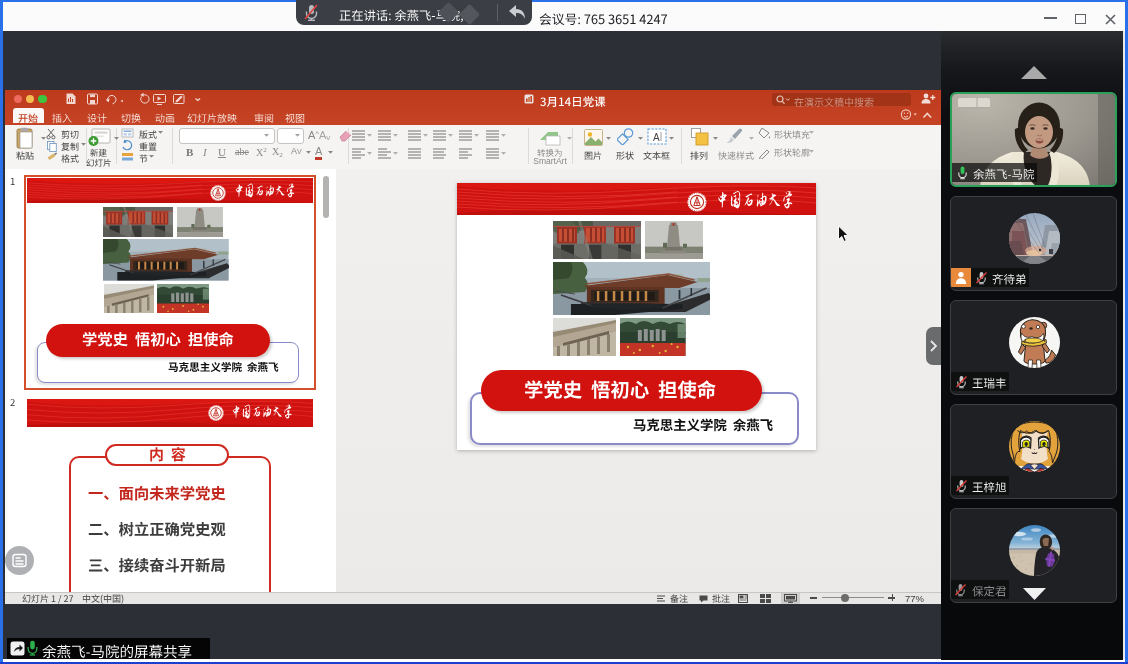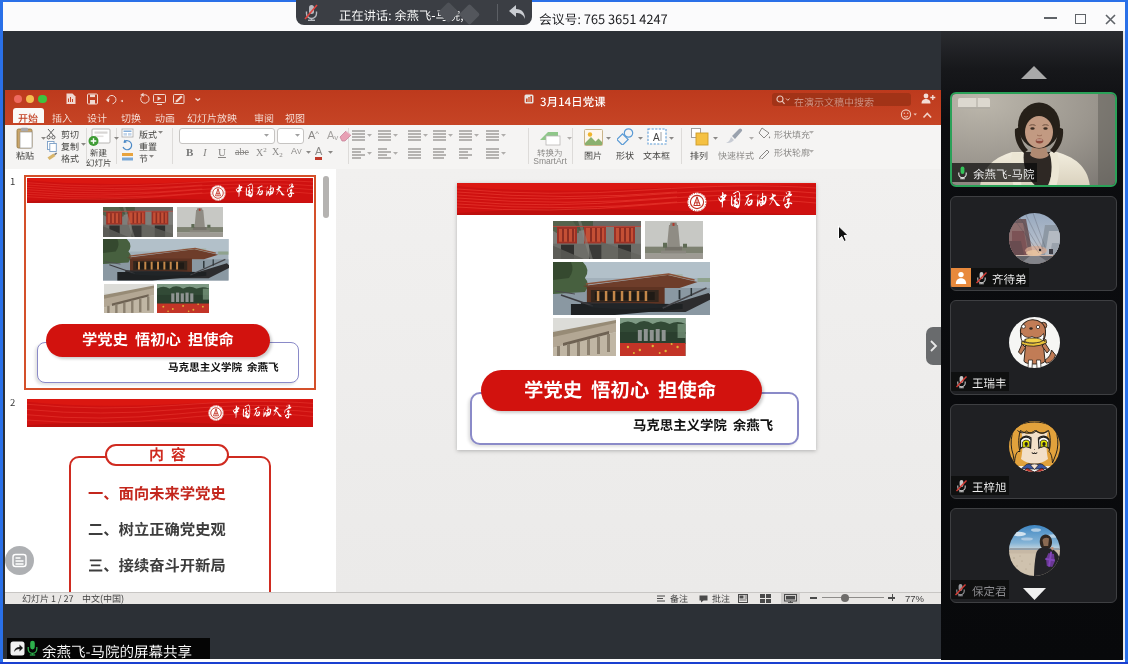--- a/index.html
+++ b/index.html
@@ -258,21 +258,21 @@
   </svg>
 <div class="abs" style="left:179px;top:128px;width:94px;height:14px;background:#fff;border:1px solid #c6c4c2;border-radius:3px;"></div>
 <svg class="abs" style="left:263px;top:133px" width="7" height="5" viewBox="0 0 7 5">
     <path d="M1 1 l2.5 2.8 L6 1z" fill="#a0a0a0"></path>
   </svg>
 <div class="abs" style="left:277px;top:128px;width:25px;height:14px;background:#fff;border:1px solid #c6c4c2;border-radius:3px;"></div>
 <svg class="abs" style="left:294px;top:133px" width="7" height="5" viewBox="0 0 7 5">
     <path d="M1 1 l2.5 2.8 L6 1z" fill="#a0a0a0"></path>
   </svg>
 <div class="abs" style="left:308px;top:129px;color:#8a8886;font:11px 'Liberation Sans';">A<span style="font-size:8px;vertical-align:3px">^</span></div>
-<div class="abs" style="left:319px;top:129px;color:#a5a3a1;font:11px 'Liberation Sans';margin-left:8px;">A<span style="font-size:8px;vertical-align:-1px">v</span></div>
+<div class="abs" style="left:319px;top:129px;color:#a5a3a1;font:11px 'Liberation Sans';">A<span style="font-size:8px;vertical-align:-1px">v</span></div>
 <svg class="abs" style="left:338px;top:128px" width="16" height="15" viewBox="0 0 16 15">
 <path d="M2 9 l6-6 5 4 -6 6 -3 0z" fill="#e8a0b4" stroke="#c27b93" stroke-width="0.7"></path>
 <path d="M8 3 l5 4" stroke="#fff" stroke-width="0.6"></path>
 </svg>
 <div class="abs" style="left:186px;top:146px;width:150px;color:#777;font:bold 11px 'Liberation Serif';letter-spacing:9px;">B</div>
 <div class="abs" style="left:203px;top:146px;color:#8a8886;font:italic 11px 'Liberation Serif';">I</div>
 <div class="abs" style="left:218px;top:146px;color:#8a8886;font:11px 'Liberation Serif';text-decoration:underline;">U</div>
 <div class="abs" style="left:235px;top:146px;color:#8a8886;font:10px 'Liberation Serif';text-decoration:line-through;">abe</div>
 <div class="abs" style="left:256px;top:146px;color:#8a8886;font:10px 'Liberation Serif';">X<span style="font-size:7px;vertical-align:4px">2</span></div>
 <div class="abs" style="left:272px;top:146px;color:#8a8886;font:10px 'Liberation Serif';">X<span style="font-size:7px;vertical-align:-2px">2</span></div>

